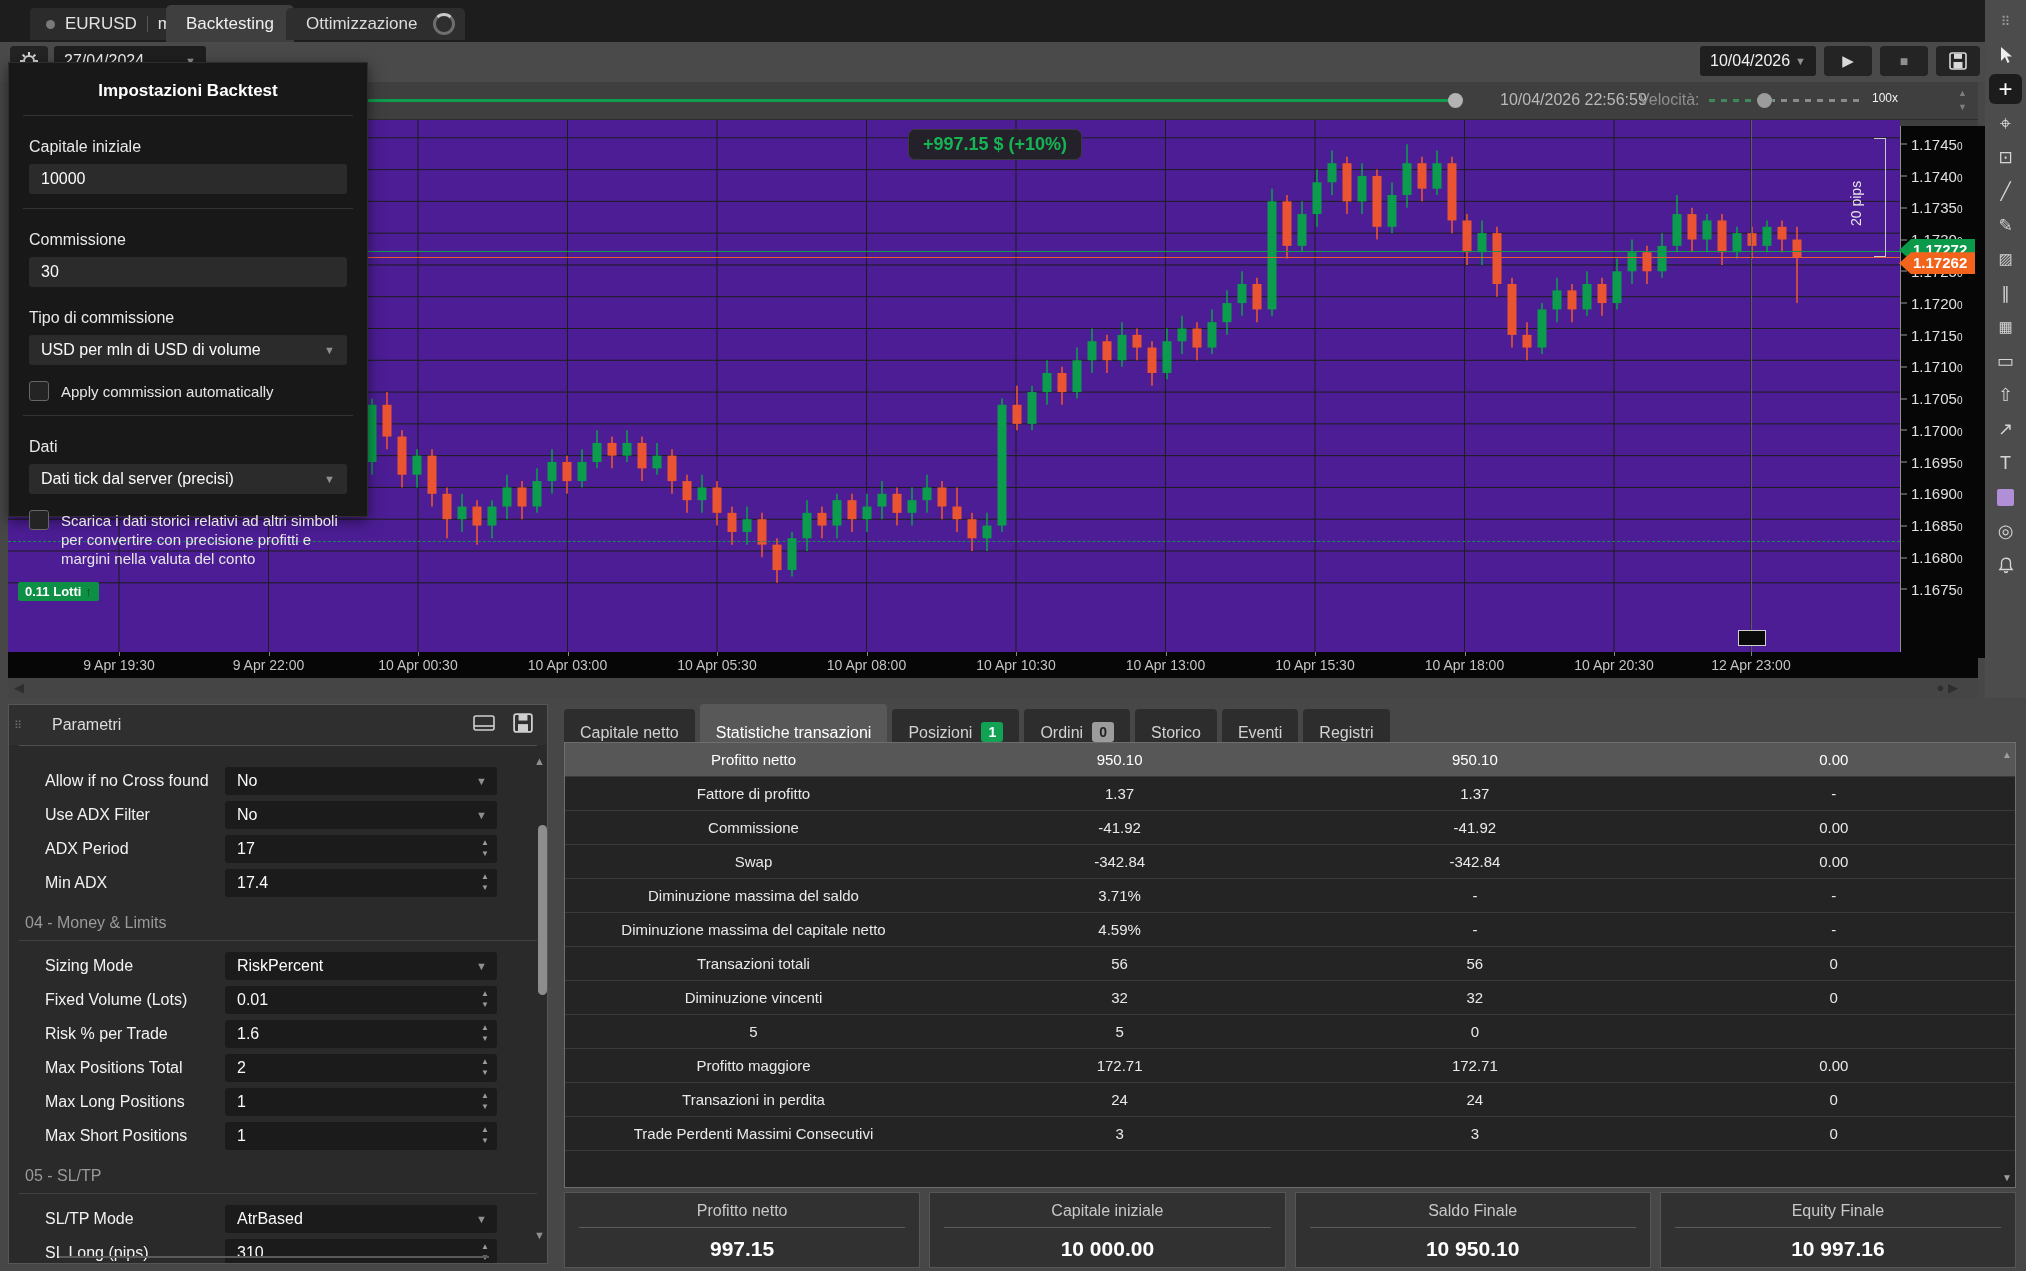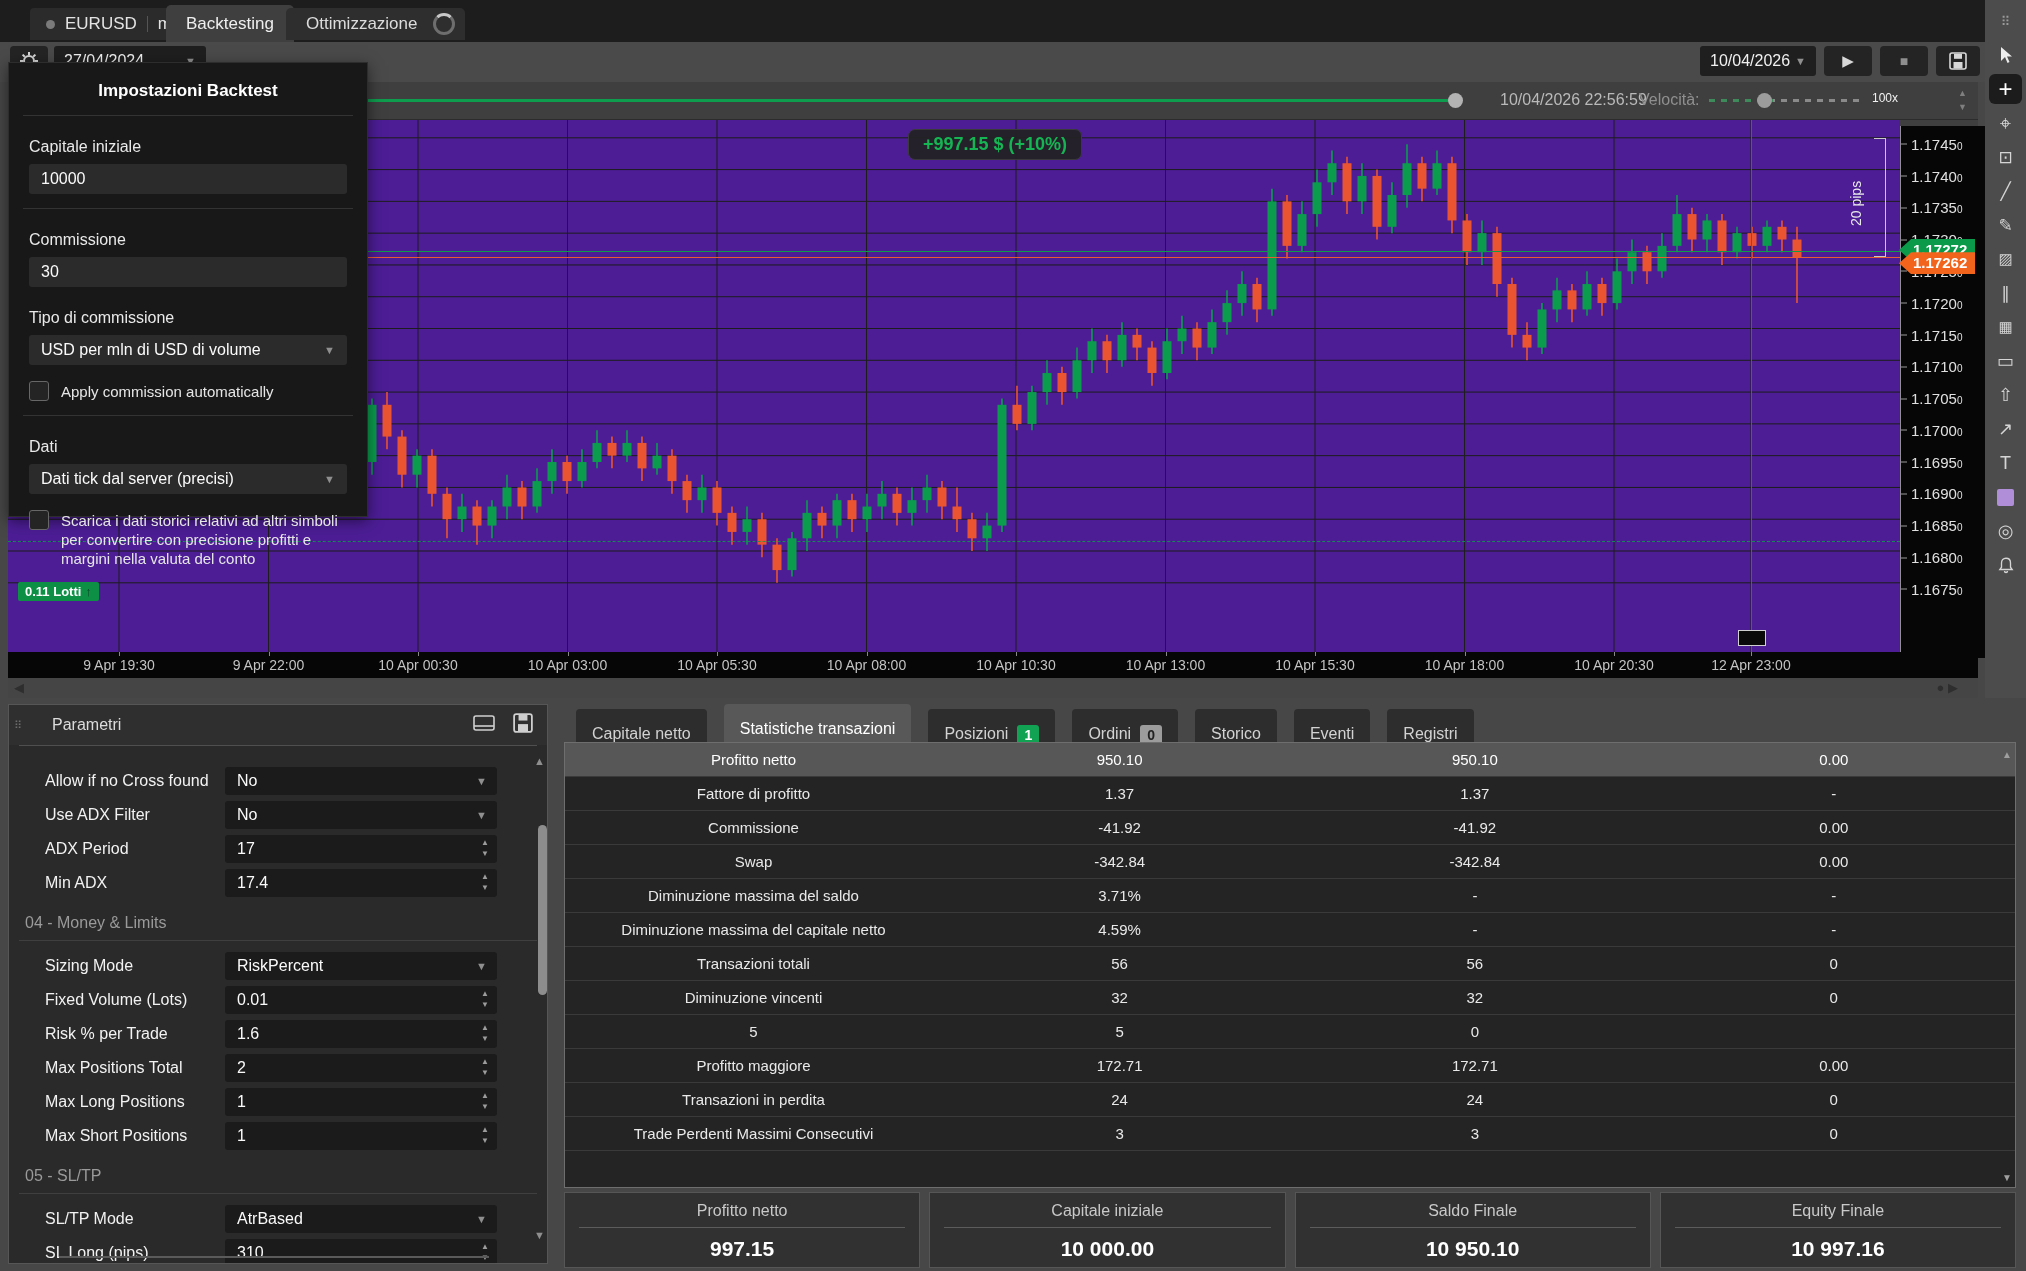--- a/index.html
+++ b/index.html
@@ -117,21 +117,21 @@
   .p-section { color:#9a9a9a; font-size:16px; padding:10px 0 8px 6px; border-bottom:1px solid #3f3f3f; margin-bottom:12px; }
   .pscroll-up { position:absolute; right:2px; top:50px; color:#8f8f8f; font-size:11px; }
   .pscroll-down { position:absolute; right:2px; top:524px; color:#8f8f8f; font-size:11px; }
   .pscroll-thumb { position:absolute; right:0; top:120px; width:9px; height:170px; background:#8d8d8d; border-radius:5px; }
   .pscroll-h { position:absolute; left:50px; top:551px; width:430px; height:2px; background:#5a5a5a; }
 
   
   .stats { position:absolute; left:564px; top:704px; width:1452px; height:564px; }
   .stat-tabs { position:relative; height:38px; display:flex; gap:5px; align-items:flex-end; }
   .stat-tab { height:33px; background:#2d2d2d; color:#d2d2d2; font-size:16px; border-radius:4px 4px 0 0;
-    display:flex; align-items:flex-start; gap:9px; padding:16px 16px;margin-left:12px; }
+    display:flex; align-items:flex-end; gap:9px; padding:0 16px; }
   .stat-tab.active { height:38px; background:#585858; color:#fff; }
   .stat-badge { min-width:22px; height:20px; border-radius:3px; font-size:14px; font-weight:bold;
     display:flex; align-items:center; justify-content:center; padding:0 4px; }
   .stat-table { position:relative; height:446px; background:#242424; border:1px solid #6e6e6e; overflow:hidden; }
   .st-grid { display:grid; grid-template-columns:26% 24.5% 24.5% 25%; }
   .st-head { height:33px; line-height:33px; color:#e8e8e8; font-size:15px; border-bottom:1px solid #555; }
   .st-head > div { text-align:center; border-right:1px solid #9a9a9a; }
   .st-head > div:first-child { text-align:left; padding-left:14px; }
   .st-head > div:last-child { border-right:none; }
   .st-row { height:34px; line-height:34px; font-size:15px; color:#e9e9e9; border-bottom:1px solid #3a3a3a; }

